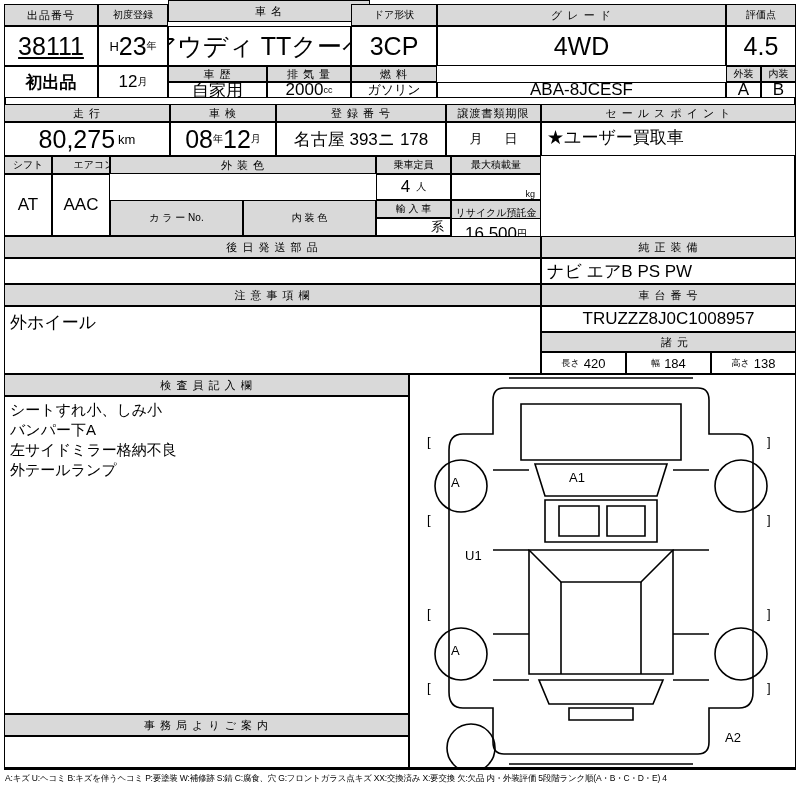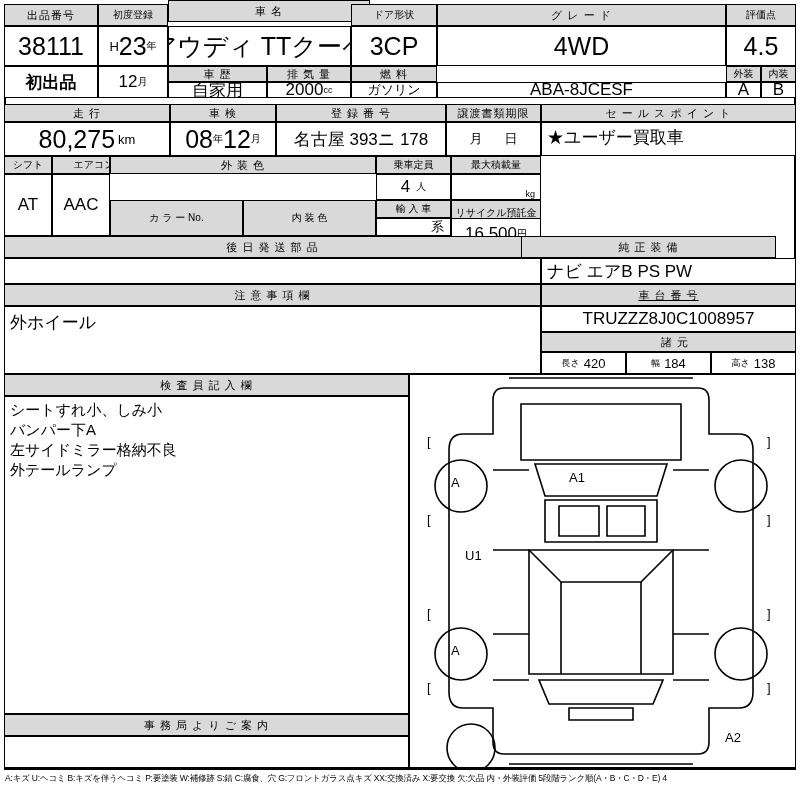--- a/index.html
+++ b/index.html
@@ -38,21 +38,21 @@
 
   .notes { position:absolute; font-size:15px; line-height:20px; }
 </style>
 </head>
 <body>
 
 <div class="sheet">
   <div class="outer"></div>
 
   <div class="bx hdr" style="left:4px;  top:4px;  width:94px;  height:22px;">出品番号</div>
-  <div class="bx val-lg" style="left:4px;  top:26px; width:94px;  height:40px;">38111</div>
+  <div class="bx val-lg" style="left:4px;  top:26px; width:94px;  height:40px;text-decoration:underline;">38111</div>
   <div class="bx val bold" style="left:4px;  top:66px; width:94px;  height:32px;">初出品</div>
 
   <div class="bx hdr-lite" style="left:98px; top:4px;  width:70px;  height:22px;">初度登録</div>
   <div class="bx" style="left:98px; top:26px; width:70px; height:40px;">
     <span class="val-sm">H</span>
     <span class="val-lg">23</span>
     <span class="unit">年</span>
   </div>
   <div class="bx" style="left:98px; top:66px; width:70px; height:32px;">
     <span class="val">12</span>
@@ -137,27 +137,27 @@
   <div class="bx tiny" style="left:451px; top:174px; width:90px; height:26px; justify-content:flex-end; padding-right:5px; align-items:flex-end;">kg</div>
   <div class="bx hdr-lite" style="left:451px; top:200px; width:90px; height:25px;">リサイクル預託金</div>
   <div class="bx" style="left:451px; top:218px; width:90px; height:32px;">
     <span class="val">16,500</span>
     <span class="unit">円</span>
   </div>
 
   <div class="bx hdr" style="left:4px; top:236px; width:537px; height:22px;">後 日 発 送 部 品</div>
   <div class="bx" style="left:4px; top:258px; width:537px; height:26px;"></div>
 
-  <div class="bx hdr" style="left:521px; top:236px; width:255px; height:22px;">純 正 装 備</div>
+  <div class="bx hdr" style="left:541px; top:236px; width:255px; height:22px;">純 正 装 備</div>
   <div class="bx val left" style="left:541px; top:258px; width:255px; height:26px;">ナビ エアB PS PW</div>
 
   <div class="bx hdr" style="left:4px; top:284px; width:537px; height:22px;">注 意 事 項 欄</div>
   <div class="bx val left" style="left:4px; top:306px; width:537px; height:68px; align-items:flex-start; padding-top:4px;">外ホイール</div>
 
-  <div class="bx hdr" style="left:541px; top:284px; width:255px; height:22px;text-decoration:underline;">車 台 番 号</div>
+  <div class="bx hdr" style="left:541px; top:284px; width:255px; height:22px;">車 台 番 号</div>
   <div class="bx val" style="left:541px; top:306px; width:255px; height:26px;">TRUZZZ8J0C1008957</div>
 
   <div class="bx hdr" style="left:541px; top:332px; width:255px; height:20px;padding-left:13px;">諸 元</div>
   <div class="bx" style="left:541px; top:352px; width:85px; height:22px;">
     <span class="tiny">長さ</span>
     <span class="val-sm" style="margin-left:4px;">420</span>
   </div>
   <div class="bx" style="left:626px; top:352px; width:85px; height:22px;">
     <span class="tiny">幅</span>
     <span class="val-sm" style="margin-left:4px;">184</span>

